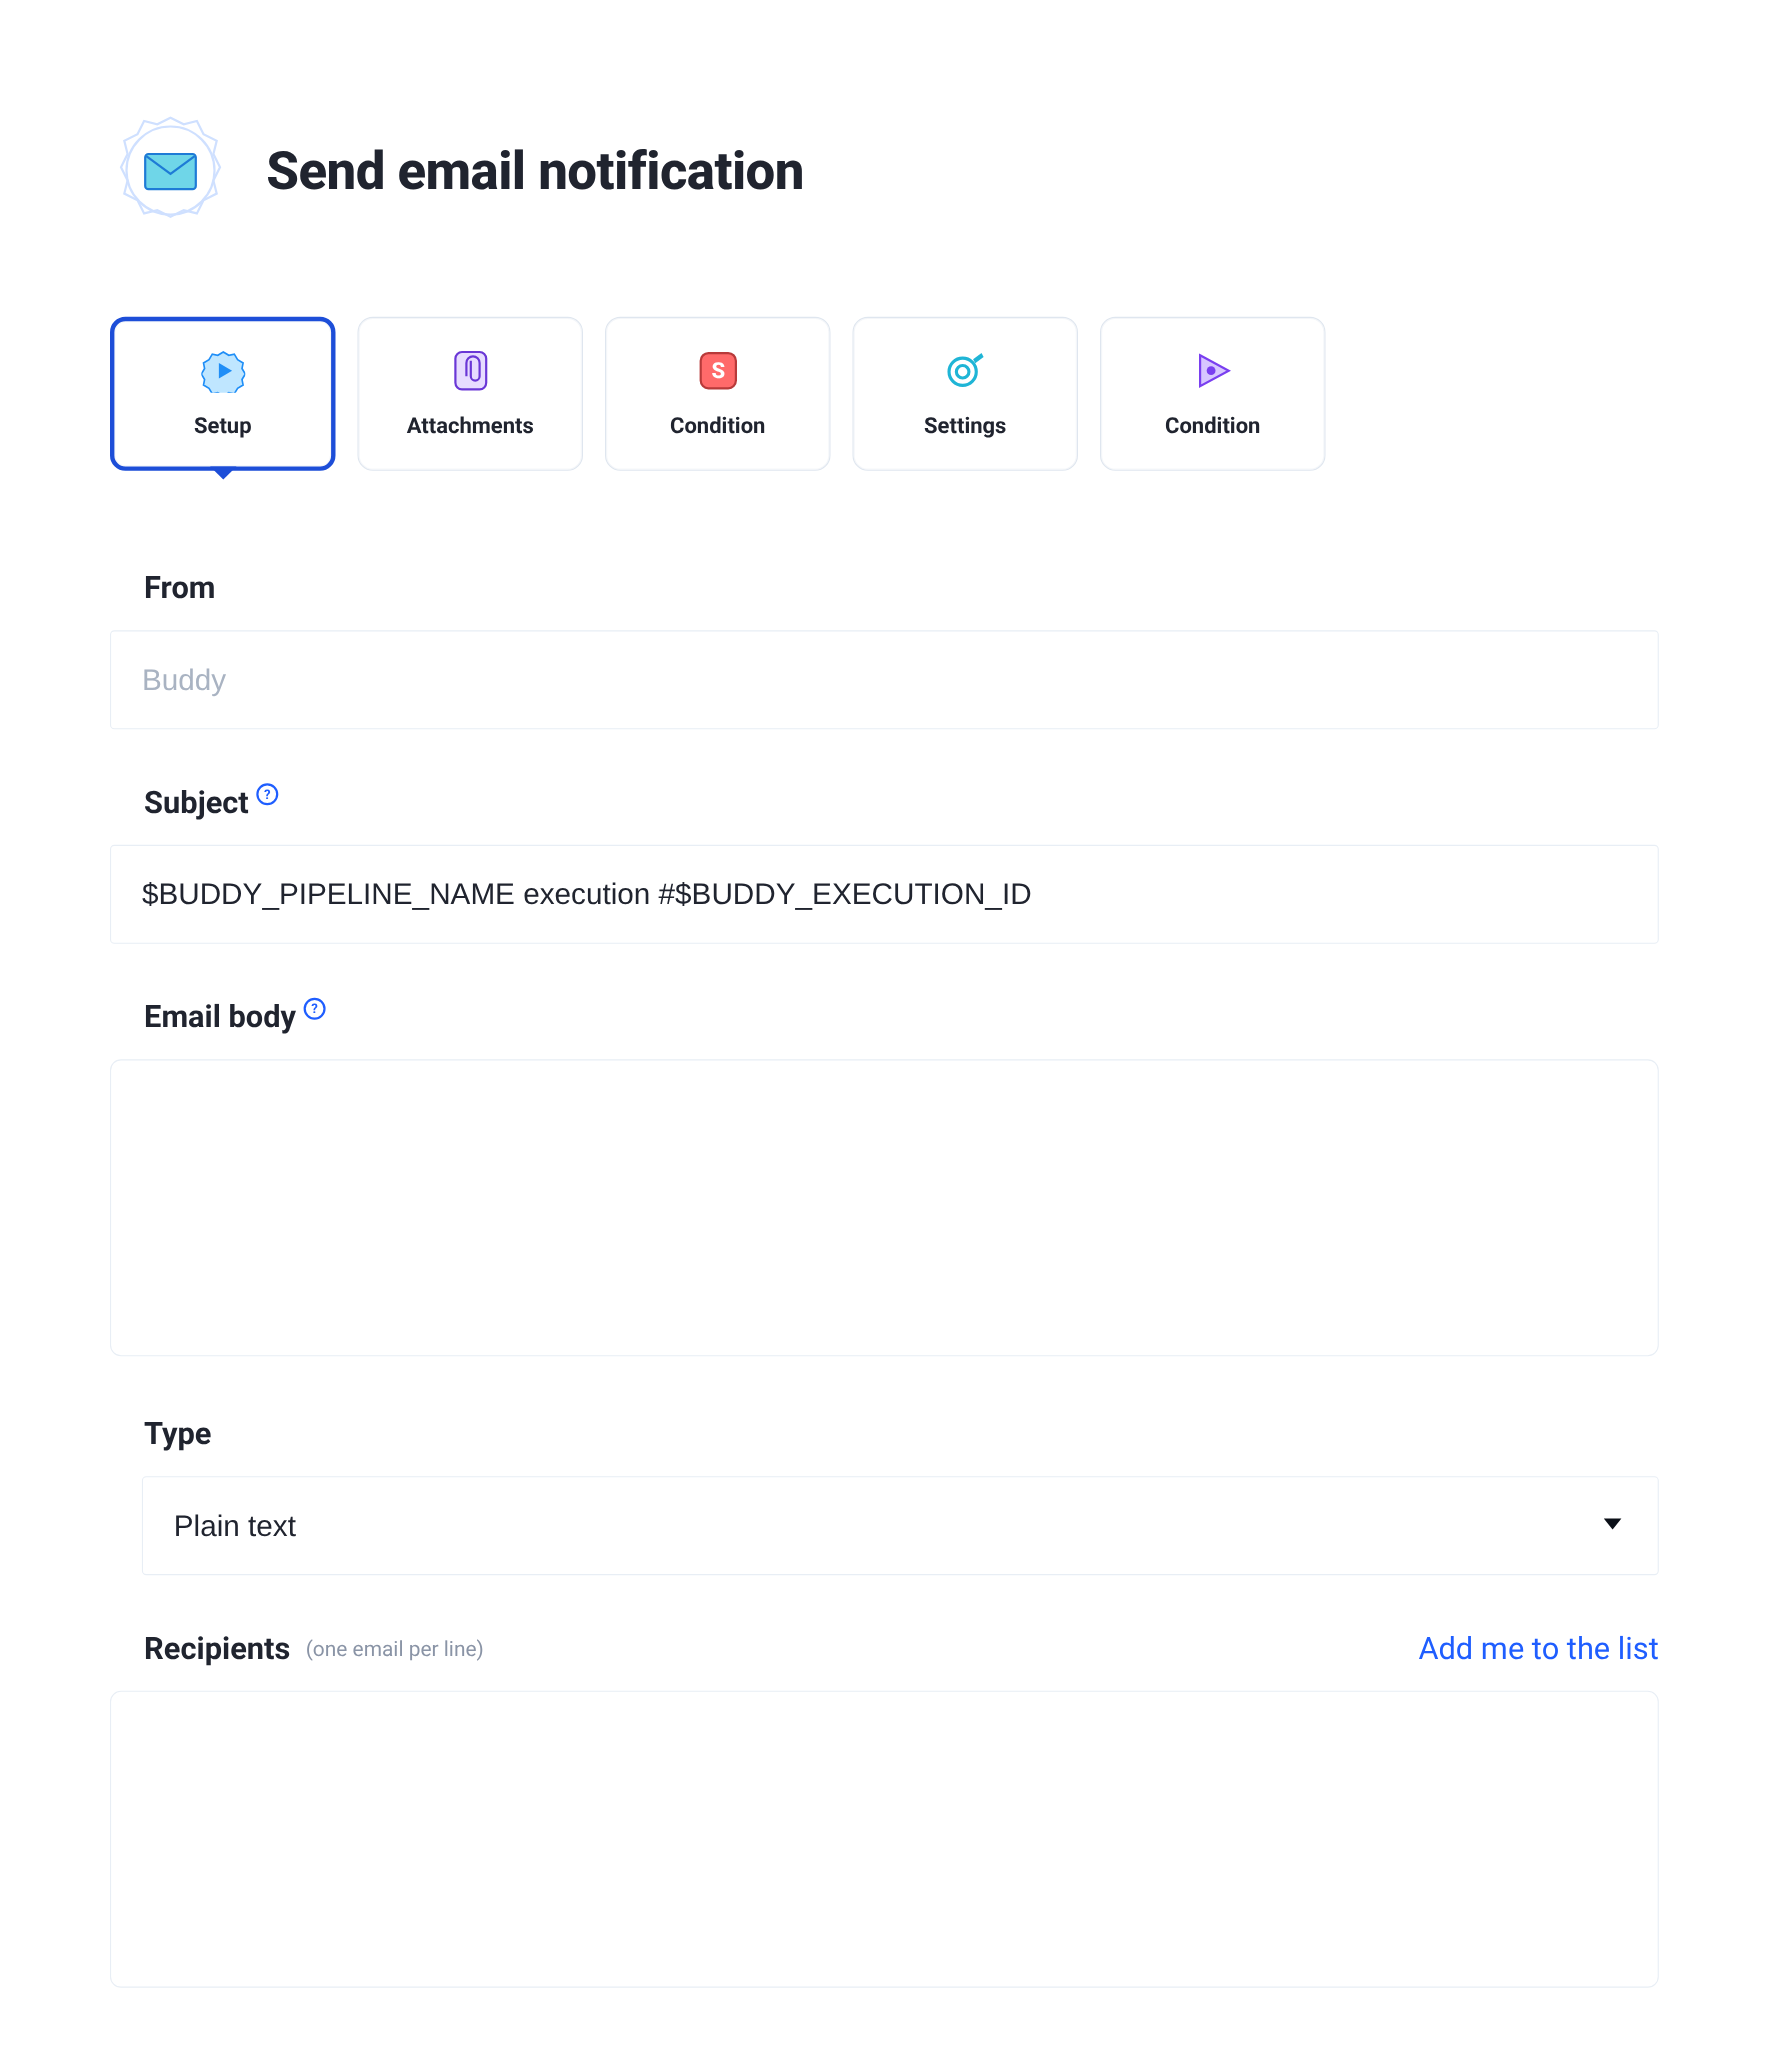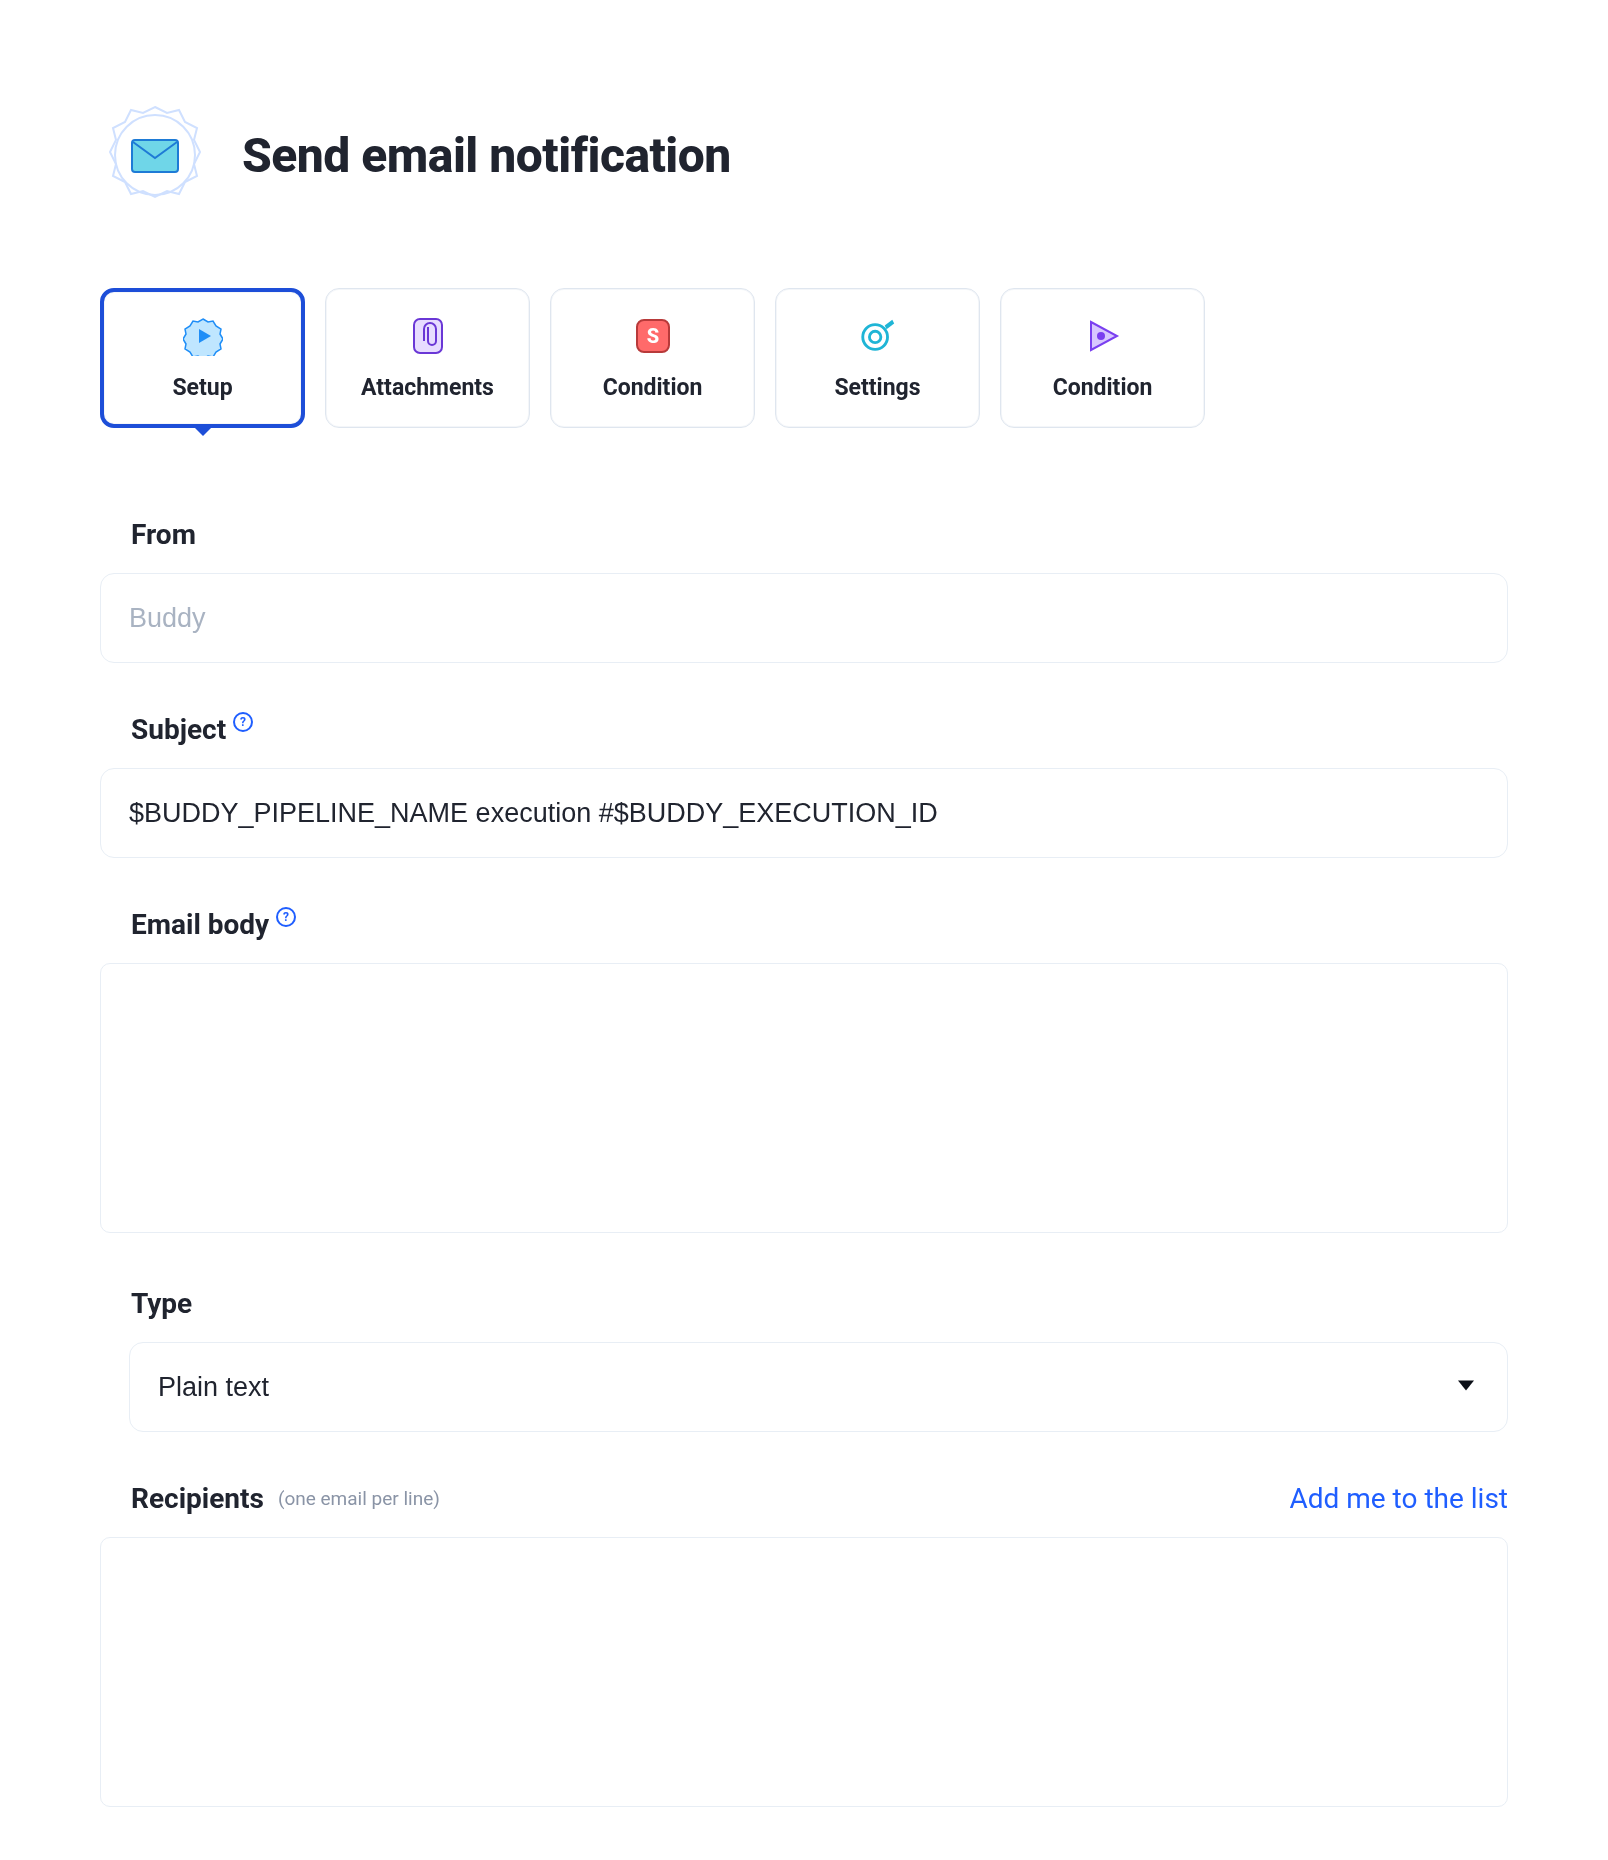--- a/index.html
+++ b/index.html
@@ -71,21 +71,21 @@
     position:absolute;
     left:50%;bottom:-12px;
     transform:translateX(-50%);
     width:0;height:0;
     border-left:12px solid transparent;
     border-right:12px solid transparent;
     border-top:12px solid var(--blue-strong);
   }
   .tab-icon{width:40px;height:40px;display:flex;align-items:center;justify-content:center;}
   .tab-label{
-    font-size:23px;
+    font-size:20px;
     font-weight:700;
     color:#20242f;
   }
 
   
   .form{margin-top:90px;}
   .field{margin-bottom:50px;}
   .field-label-row{
     display:flex;align-items:center;justify-content:space-between;
     margin-bottom:22px;
@@ -104,21 +104,21 @@
   }
   .help-badge{
     width:22px;height:22px;
     display:inline-flex;align-items:center;justify-content:center;
     position:relative;top:-8px;
   }
   .input, .select{
     width:100%;
     height:90px;
     border:1.5px solid var(--border-light);
-    border-radius:14px;
+    border-radius:4px;
     background:#fff;
     font-size:27px;
     padding:0 28px;
     color:#20242f;
     outline:none;
   }
   .input::placeholder{color:var(--placeholder);}
   .textarea{
     width:100%;
     border:1.5px solid var(--border-light);

